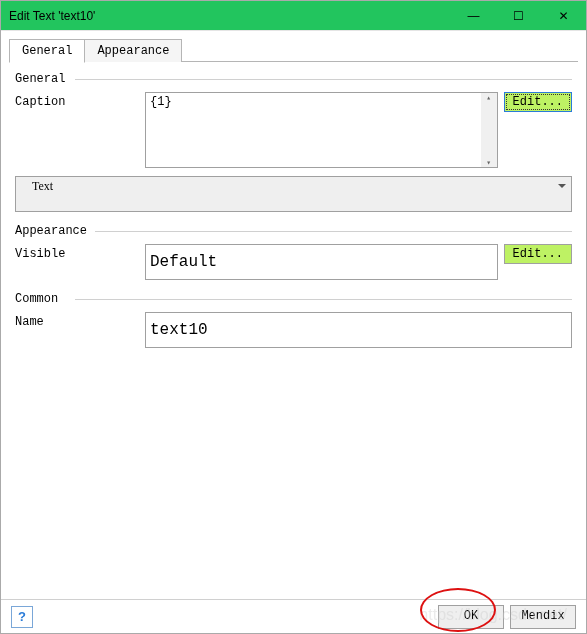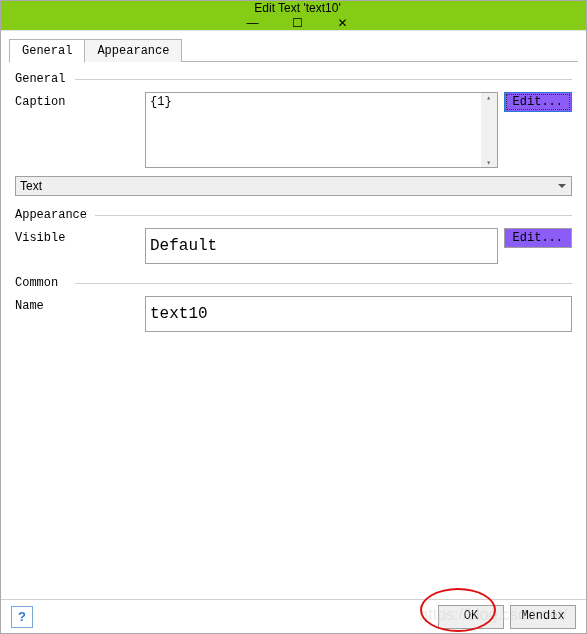--- a/index.html
+++ b/index.html
@@ -14,23 +14,22 @@
     display: flex;
     flex-direction: column;
     border: 1px solid #aaa;
   }
   
   .titlebar {
     height: 30px;
     display: flex;
     align-items: center;
     padding-left: 8px;
-    background: #84cc16;
+    background: #22c55e;
     border-bottom: 1px solid #e5e5e5;
-    flex-direction: column;
   }
   .titlebar-title { flex: 1; font-size: 12px; color: #000; }
   .win-controls { display: flex; height: 100%; }
   .win-btn {
     width: 45px;
     display: flex;
     align-items: center;
     justify-content: center;
     font-family: "Segoe UI Symbol", sans-serif;
     font-size: 12px;
@@ -134,39 +133,39 @@
     border: 1px solid #a0a0a0;
     height: 36px;
     padding: 8px 4px;
     font-family: "Courier New", monospace;
     font-size: 16px;
     background: #fff;
   }
   .select {
     flex: 1;
     border: 1px solid #a0a0a0;
-    height: 20px;
-    padding: 0 18px 0 4px;
-    font-family: Liberation Sans, sans-serif;
+    height: 36px;
+    padding: 0 18px 0 16px;
+    font-family: Liberation Serif, serif;
     font-size: 12px;
     background: #efefef;
     position: relative;
     line-height: 18px;
   }
   .select::after {
     content: "";
     position: absolute;
     right: 5px; top: 7px;
     border-left: 4px solid transparent;
     border-right: 4px solid transparent;
     border-top: 4px solid #555;
   }
   .btn {
     border: 1px solid #a0a0a0;
-    background: #8b5cf6;
+    background: #bef264;
     height: 20px;
     min-width: 50px;
     padding: 0 8px;
     font-family: "Courier New", monospace;
     font-size: 12px;
     line-height: 18px;
     cursor: default;
   }
   .btn.highlight {
     border: 1px solid #2a7bd8;

